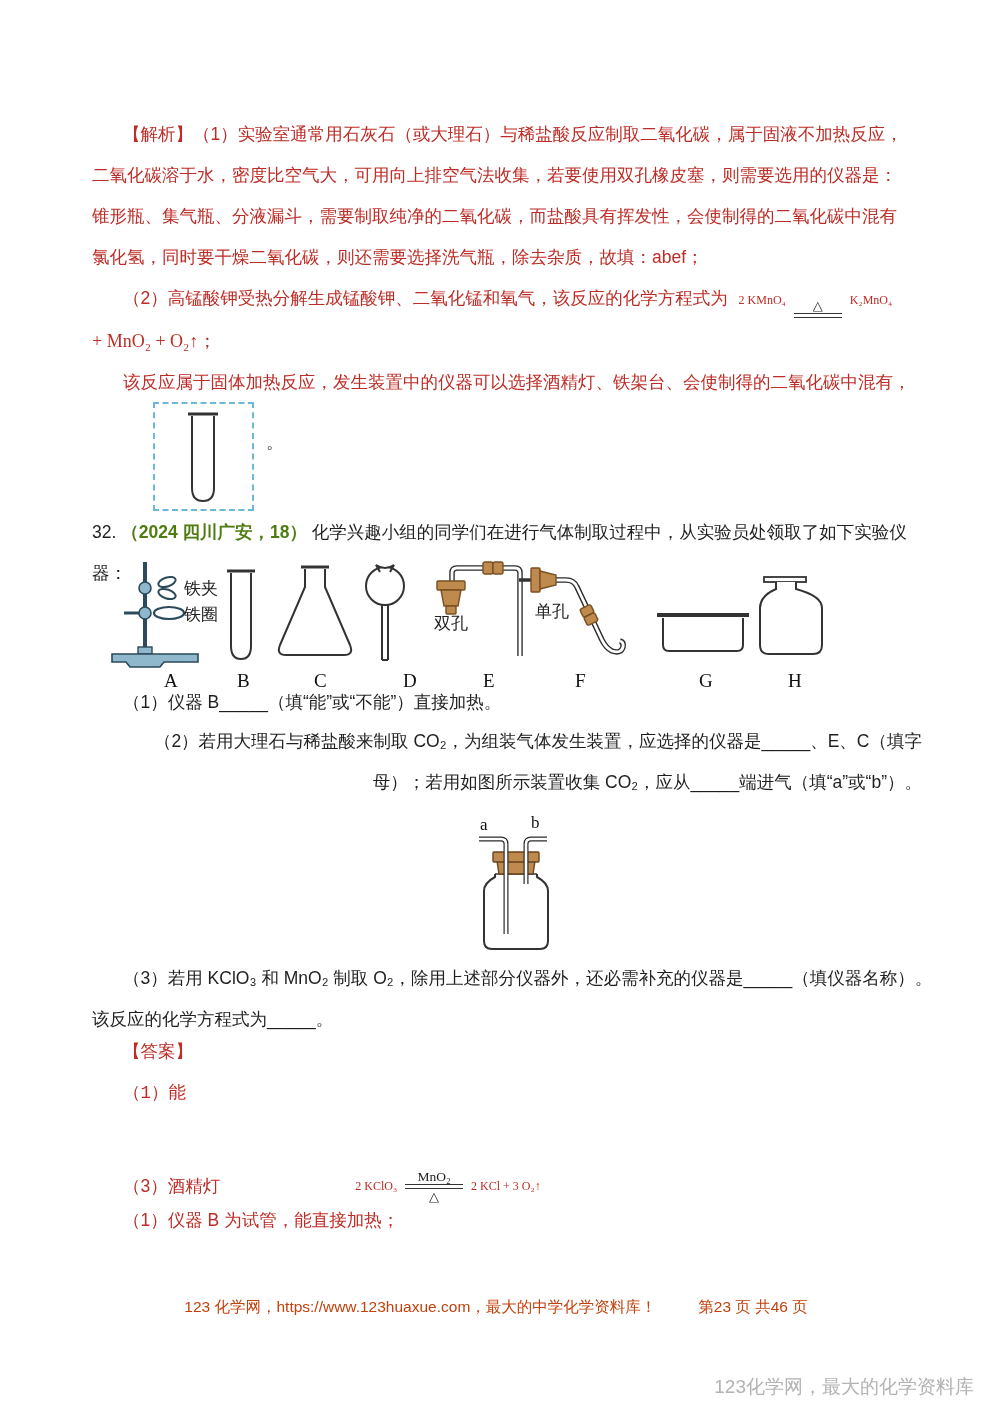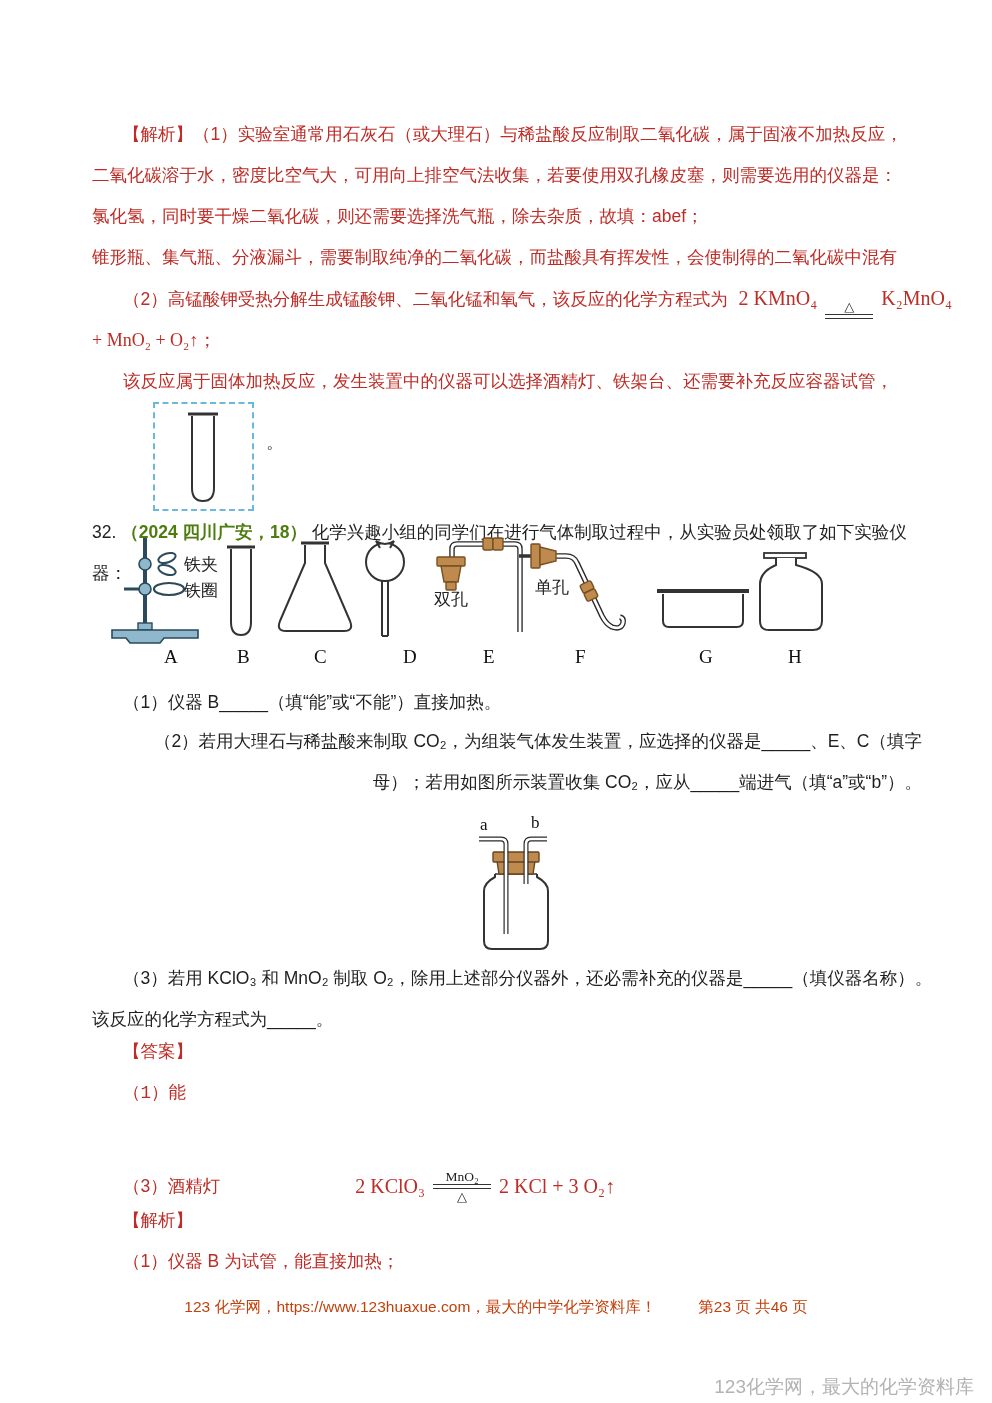--- a/index.html
+++ b/index.html
@@ -5,21 +5,21 @@
   * { margin:0; padding:0; box-sizing:border-box; }
   html,body { background:#ffffff; }
   body { width:992px; height:1403px; font-family:"Liberation Sans",sans-serif; }
   .page { position:relative; width:992px; height:1403px; background:#ffffff; overflow:hidden; }
 
   .blk { position:absolute; left:92px; right:70px; font-size:17.5px; color:#1f1f1f; line-height:41px; }
   .blk .ln { white-space:nowrap; }
   .ind { padding-left:31px; }
   .red { color:#bd2c26; }
   .navy { color:#4d7c0f; font-weight:bold; }
-  .serif { font-family:"Liberation Serif", serif; font-size:20px; }
+  .serif { font-family:"Liberation Serif", serif; font-size:12px; }
 
   
   .cheq { display:inline-flex; flex-direction:column; align-items:center; line-height:normal;
           margin:0 8px; vertical-align:-6px; }
   .cheq .ab { font-size:13px; line-height:15px; color:#222; font-family:"Liberation Serif",serif; }
   .cheq .dline { width:48px; height:5px; border-top:1.7px solid #333; border-bottom:1.7px solid #333; }
   .cheq .bl { font-size:13px; line-height:15px; color:#222; font-family:"Liberation Serif",serif; }
 
   .figure { position:absolute; }
   .tube-box { position:absolute; left:153px; top:402px; width:101px; height:109px;
@@ -36,48 +36,48 @@
   svg text.cjk { font-family:"Liberation Sans", sans-serif; }
 </style>
 </head>
 <body>
 
 <div class="page">
 
   <div class="blk red" style="top:114px;">
     <div class="ln ind">【解析】（1）实验室通常用石灰石（或大理石）与稀盐酸反应制取二氧化碳，属于固液不加热反应，</div>
     <div class="ln">二氧化碳溶于水，密度比空气大，可用向上排空气法收集，若要使用双孔橡皮塞，则需要选用的仪器是：</div>
+    <div class="ln">锥形瓶、集气瓶、分液漏斗，需要制取纯净的二氧化碳，而盐酸具有挥发性，会使制得的二氧化碳中混有</div>
     <div class="ln">氯化氢，同时要干燥二氧化碳，则还需要选择洗气瓶，除去杂质，故填：abef；</div>
-    <div class="ln">锥形瓶、集气瓶、分液漏斗，需要制取纯净的二氧化碳，而盐酸具有挥发性，会使制得的二氧化碳中混有</div>
     <div class="ln ind">
       <span>（2）高锰酸钾受热分解生成锰酸钾、二氧化锰和氧气，该反应的化学方程式为</span>
       <span class="serif" style="margin-left:6px">2 KMnO₄</span><span class="cheq">
           <span class="ab">△</span>
           <span class="dline"></span>
         </span><span class="serif">K₂MnO₄</span>
     </div>
     <div class="ln serif" style="font-size:18px">+ MnO₂ + O₂↑；</div>
-    <div class="ln ind">该反应属于固体加热反应，发生装置中的仪器可以选择酒精灯、铁架台、还需要补充反应容器试管，</div>
+    <div class="ln ind">该反应属于固体加热反应，发生装置中的仪器可以选择酒精灯、铁架台、会使制得的二氧化碳中混有，</div>
   </div>
 
   <div class="tube-box">
     <svg width="97" height="105" viewBox="0 0 97 105">
       <line x1="33" y1="10" x2="63" y2="10" stroke="#333" stroke-width="3"></line>
       <path d="M37,12 V84 Q37,97 48,97 Q59,97 59,84 V12" fill="#fff" stroke="#333" stroke-width="2"></path>
     </svg>
   </div>
   <div class="blk" style="top:422px; left:266px;">。</div>
 
   <div class="blk" style="top:512px;">
     <span>32.</span>
     <span class="navy">（2024 四川广安，18）</span>
     <span>化学兴趣小组的同学们在进行气体制取过程中，从实验员处领取了如下实验仪器：</span>
   </div>
 
-  <div class="figure" style="left:100px; top:532px;">
+  <div class="figure" style="left:100px; top:556px;">
     <svg width="780" height="140" viewBox="0 0 780 140">
 
       <g>
         <line x1="45" y1="6" x2="45" y2="97" stroke="#2b4a5a" stroke-width="4"></line>
         <ellipse cx="67" cy="26" rx="9" ry="4.5" transform="rotate(-18 67 26)" fill="#fff" stroke="#2b4a5a" stroke-width="2"></ellipse>
         <ellipse cx="67" cy="38" rx="9" ry="4.5" transform="rotate(18 67 38)" fill="#fff" stroke="#2b4a5a" stroke-width="2"></ellipse>
         <circle cx="45" cy="32" r="6" fill="#8fb8cc" stroke="#2b4a5a" stroke-width="1.6"></circle>
         <line x1="24" y1="57" x2="39" y2="57" stroke="#2b4a5a" stroke-width="3"></line>
         <ellipse cx="69" cy="57" rx="15" ry="6" fill="none" stroke="#2b4a5a" stroke-width="2.2"></ellipse>
         <circle cx="45" cy="57" r="6" fill="#8fb8cc" stroke="#2b4a5a" stroke-width="1.6"></circle>
@@ -189,21 +189,20 @@
     <span class="serif" style="margin-left:135px">2 KClO₃</span>
     <span class="cheq" style="vertical-align:middle;">
       <span class="ab serif" style="font-size:13.5px">MnO₂</span>
       <span class="dline" style="width:58px"></span>
       <span class="bl">△</span>
     </span>
     <span class="serif">2 KCl + 3 O₂↑</span>
   </div>
 
   <div class="blk red" style="top:1200px;">
-    <div class="ln ind">【解析】</div>
     <div class="ln ind">（1）仪器 B 为试管，能直接加热；</div>
   </div>
 
   <div class="footer">
     <span>123 化学网，https://www.123huaxue.com，最大的中学化学资料库！</span><span class="gap"></span><span>第23 页  共46 页</span>
   </div>
 
   <div class="wm">123化学网，最大的化学资料库</div>
 
 </div>

